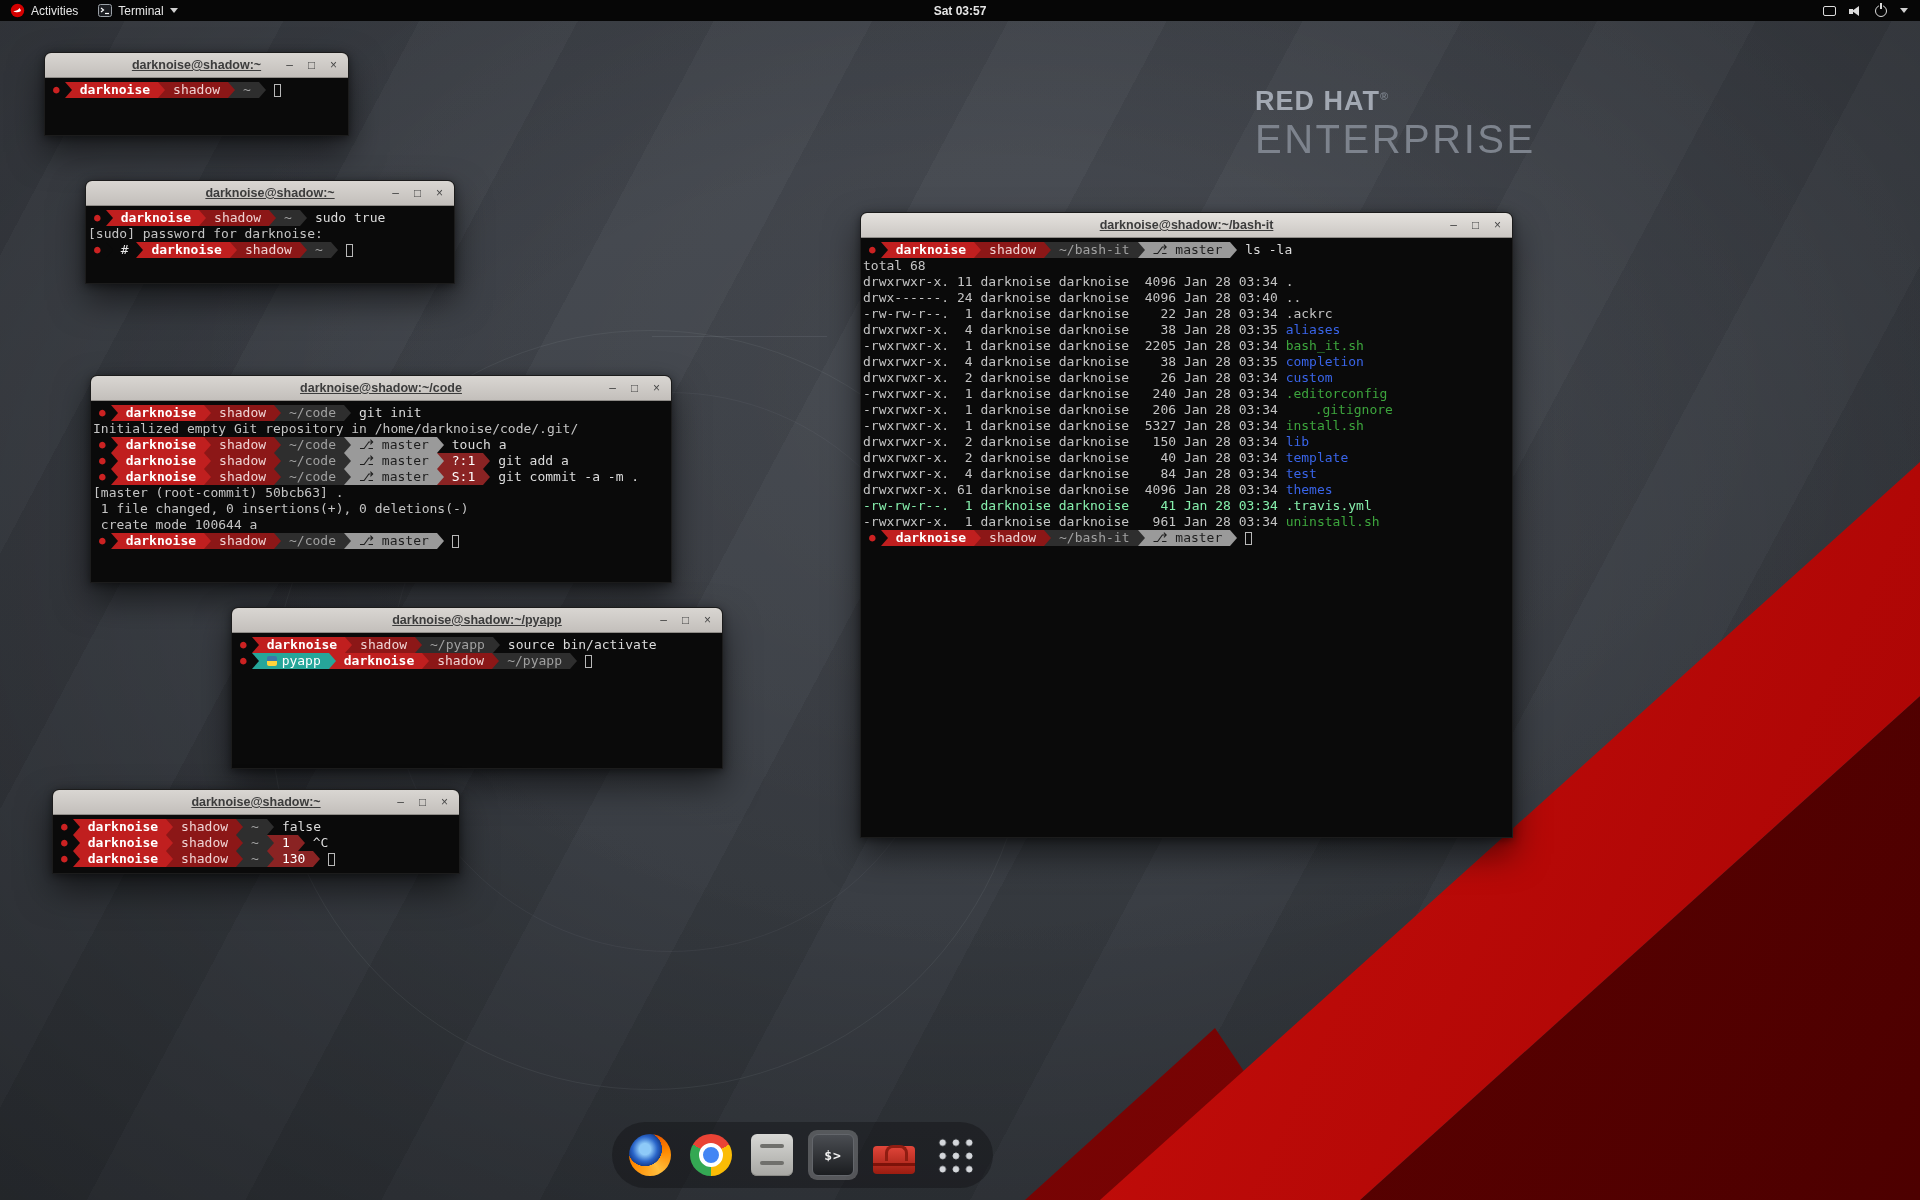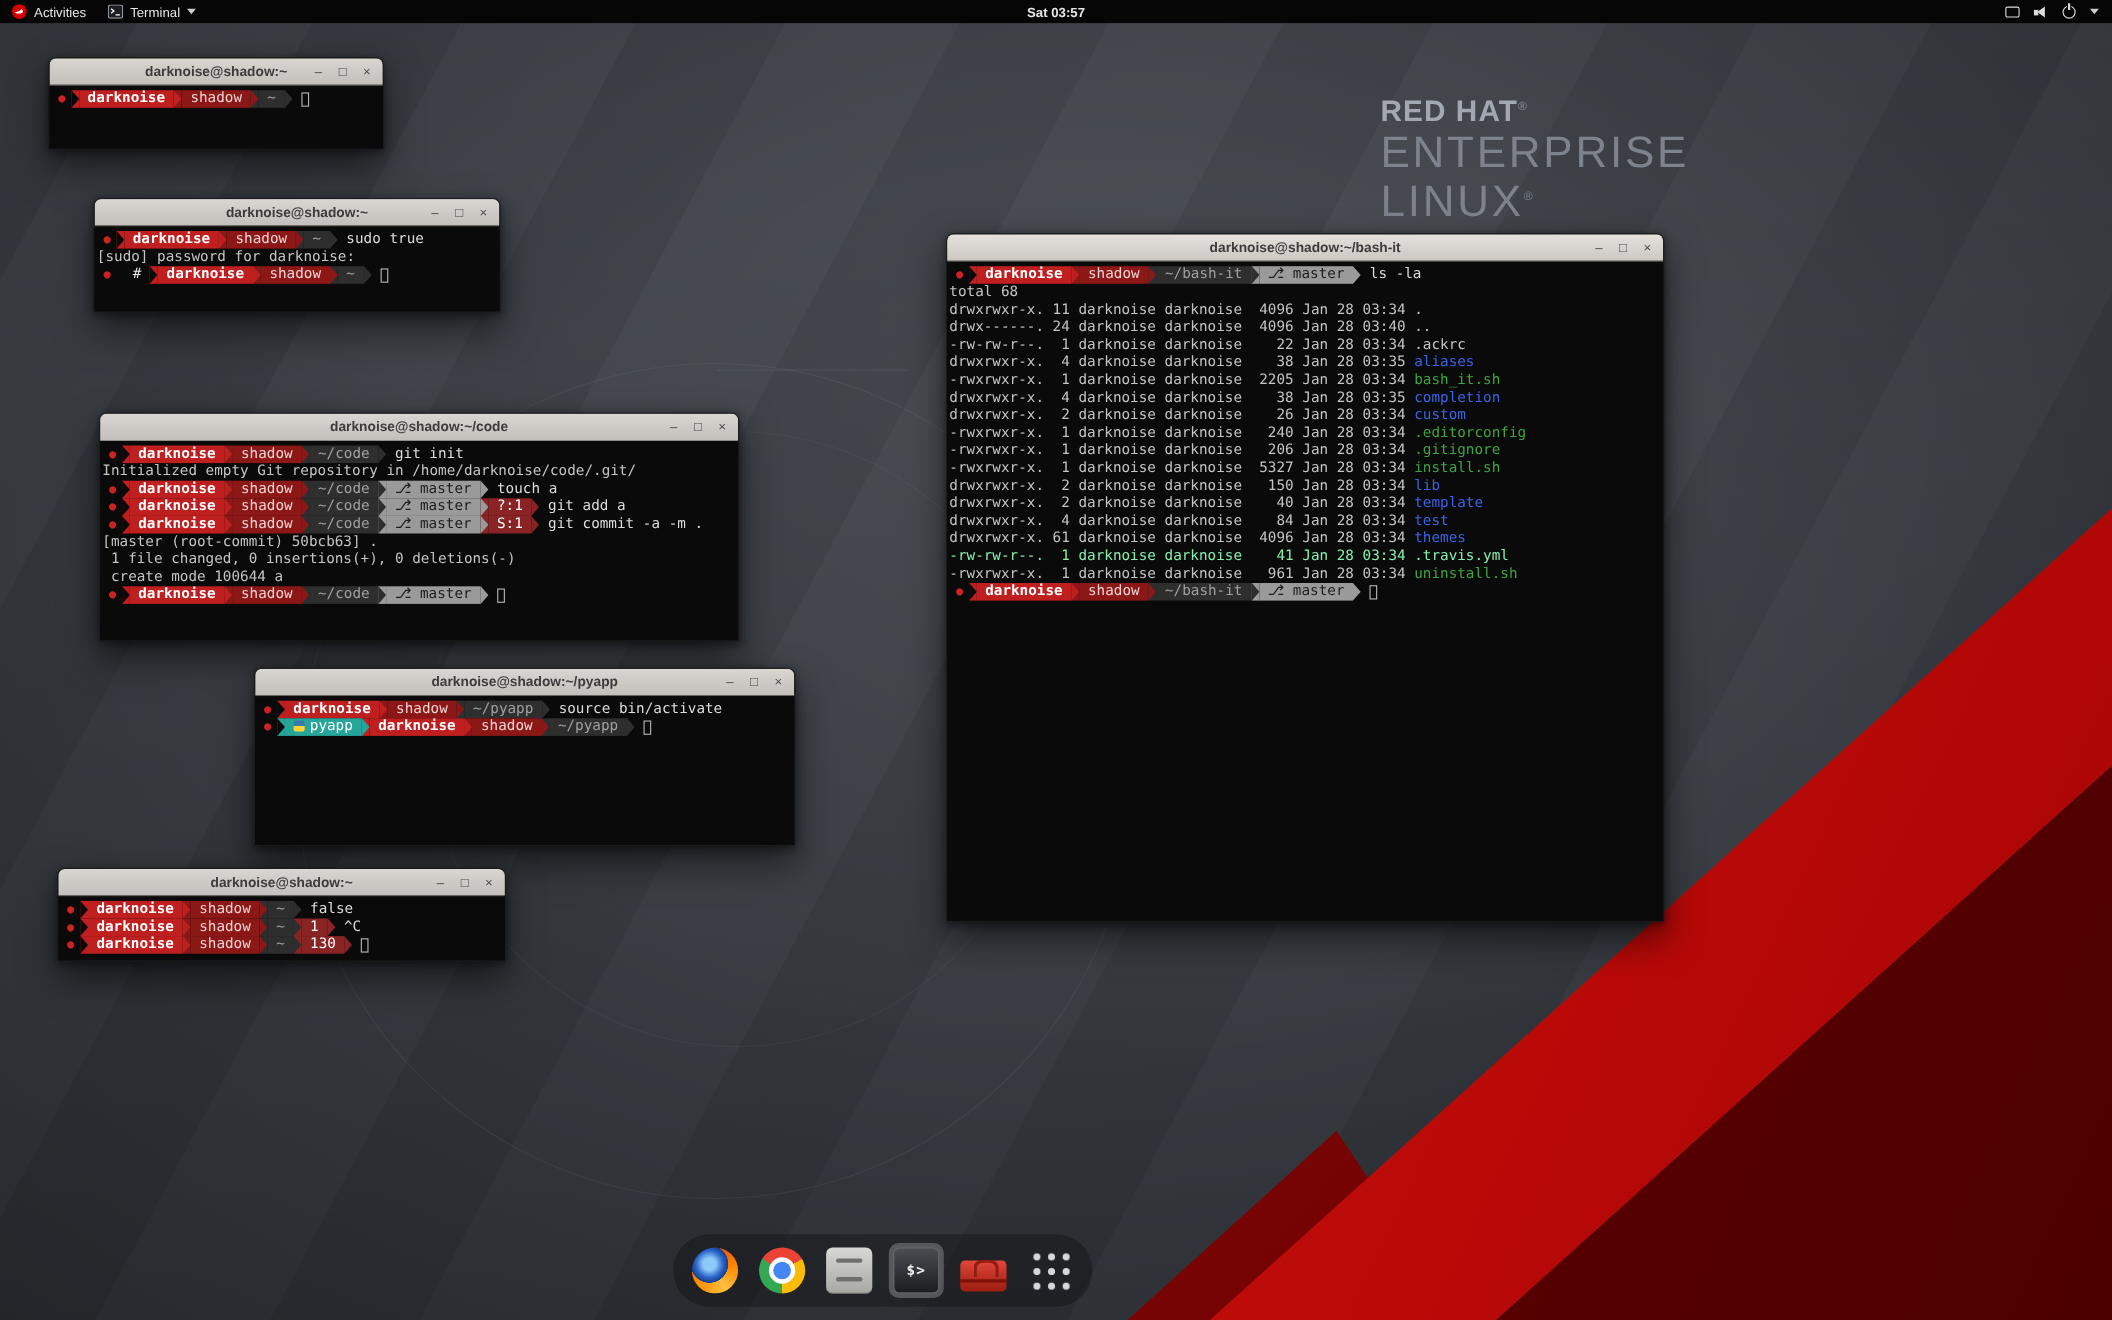--- a/index.html
+++ b/index.html
@@ -45,21 +45,21 @@
   .i-power::after { content:""; position:absolute; left:50%; top:-3px; transform:translateX(-50%); width:2px; height:6px; background:#dcdcdc; box-shadow:0 0 0 1px #060606; }
   .i-chevron { width:0; height:0; border-left:4px solid transparent; border-right:4px solid transparent; border-top:5px solid #cfcfcf; }
 
   
   #windows { position:absolute; inset:0; }
   .window { position:absolute; border-radius:7px 7px 0 0; background:#0a0a0a;
     box-shadow:0 16px 34px rgba(0,0,0,0.55), 0 2px 8px rgba(0,0,0,0.45); border:1px solid #1c1c1c; }
   .titlebar { height:25px; background:linear-gradient(#d9d6d2,#c3bfbb); border-bottom:1px solid #8f8c88;
     border-radius:6px 6px 0 0; position:relative; display:flex; align-items:center; }
   .focused .titlebar { background:linear-gradient(#e5e2de,#cbc7c3); }
-  .title { position:absolute; left:0; right:0; text-align:center; color:#3c3c3c; font-size:12.5px; font-weight:bold; pointer-events:none; }
+  .title { position:absolute; left:0; right:0; text-align:center; color:#3c3c3c; font-size:12.5px; font-weight:bold; pointer-events:none;text-decoration:underline; }
   .tb-btns { margin-left:auto; display:flex; gap:11px; padding-right:9px; position:relative; z-index:2; }
   .tb-btn { color:#474747; font-size:12px; line-height:25px; width:11px; text-align:center; }
   .term { position:absolute; top:25px; left:0; right:0; bottom:0; background:#0a0a0a; overflow:hidden;
     padding:4px 2px 0 2px; font:13px/16px "DejaVu Sans Mono",monospace; color:#c4c4c4; }
 
   .line { display:flex; align-items:stretch; height:16px; white-space:pre; }
   .line > * { flex:none; }
   .out { white-space:pre; height:16px; }
   .seg { display:block; height:16px; line-height:16px; padding:0 8px; }
   .seg-os { padding:0 5px 0 6px; font-size:11px; }
@@ -104,21 +104,20 @@
 <div id="wallpaper">
   <div class="arc" id="arc1"></div>
   <div class="arc" id="arc2"></div>
   <div id="hline"></div>
   <div class="ribbon" id="rb-sliver"></div>
   <div class="ribbon" id="rb-dark"></div>
   <div class="ribbon" id="rb-bright"></div>
   <div class="brand">
     <div class="b1"><span>RED HAT</span><sup>®</sup></div>
     <div class="b2">ENTERPRISE</div>
-    <div class="b3"><span>LINUX</span><sup>®</sup></div>
   </div>
 </div>
 
 <div id="windows">
     <div class="window" style="left: 44px; top: 52px; width: 305px; height: 84px; z-index: 11;">
       <div class="titlebar">
         <div class="title">darknoise@shadow:~</div>
         <div class="tb-btns">
           <span class="tb-btn">–</span>
           <span class="tb-btn">□</span>
@@ -207,21 +206,21 @@
         <div class="line"><span class="seg seg-os" style="background: rgb(10, 10, 10); color: rgb(204, 34, 34);">●</span><span class="parrow" style="border-left-color: rgb(10, 10, 10); background: rgb(192, 31, 31);"></span><span class="seg seg-user" style="background: rgb(192, 31, 31); color: rgb(255, 255, 255);">darknoise</span><span class="parrow" style="border-left-color: rgb(192, 31, 31); background: rgb(140, 23, 23);"></span><span class="seg seg-host" style="background: rgb(140, 23, 23); color: rgb(240, 212, 212);">shadow</span><span class="parrow" style="border-left-color: rgb(140, 23, 23); background: rgb(46, 46, 46);"></span><span class="seg seg-path" style="background: rgb(46, 46, 46); color: rgb(160, 160, 160);">~/bash-it</span><span class="parrow" style="border-left-color: rgb(46, 46, 46); background: rgb(154, 154, 154);"></span><span class="seg seg-git" style="background: rgb(154, 154, 154); color: rgb(29, 29, 29);">⎇ master</span><span class="parrow" style="border-left-color: rgb(154, 154, 154); background: transparent;"></span><span class="cmd">ls -la</span></div>
         <div class="out"><span style="color: rgb(196, 196, 196);">total 68</span></div>
         <div class="out"><span style="color: rgb(196, 196, 196);">drwxrwxr-x. 11 darknoise darknoise  4096 Jan 28 03:34 .</span></div>
         <div class="out"><span style="color: rgb(196, 196, 196);">drwx------. 24 darknoise darknoise  4096 Jan 28 03:40 ..</span></div>
         <div class="out"><span style="color: rgb(196, 196, 196);">-rw-rw-r--.  1 darknoise darknoise    22 Jan 28 03:34 .ackrc</span></div>
         <div class="out"><span style="color: rgb(196, 196, 196);">drwxrwxr-x.  4 darknoise darknoise    38 Jan 28 03:35 </span><span style="color: rgb(57, 100, 232);">aliases</span></div>
         <div class="out"><span style="color: rgb(196, 196, 196);">-rwxrwxr-x.  1 darknoise darknoise  2205 Jan 28 03:34 </span><span style="color: rgb(61, 165, 61);">bash_it.sh</span></div>
         <div class="out"><span style="color: rgb(196, 196, 196);">drwxrwxr-x.  4 darknoise darknoise    38 Jan 28 03:35 </span><span style="color: rgb(57, 100, 232);">completion</span></div>
         <div class="out"><span style="color: rgb(196, 196, 196);">drwxrwxr-x.  2 darknoise darknoise    26 Jan 28 03:34 </span><span style="color: rgb(57, 100, 232);">custom</span></div>
         <div class="out"><span style="color: rgb(196, 196, 196);">-rwxrwxr-x.  1 darknoise darknoise   240 Jan 28 03:34 </span><span style="color: rgb(61, 165, 61);">.editorconfig</span></div>
-        <div class="out"><span style="color: rgb(196, 196, 196);">-rwxrwxr-x.  1 darknoise darknoise   206 Jan 28 03:34 </span><span style="color: rgb(61, 165, 61);">.gitignore</span></div>
+        <div class="out"><span style="color: rgb(196, 196, 196);">-rwxrwxr-x.  1 darknoise darknoise   206 Jan 28 03:34 </span><span style="color: rgb(61, 165, 61); margin-left: 29px;">.gitignore</span></div>
         <div class="out"><span style="color: rgb(196, 196, 196);">-rwxrwxr-x.  1 darknoise darknoise  5327 Jan 28 03:34 </span><span style="color: rgb(61, 165, 61);">install.sh</span></div>
         <div class="out"><span style="color: rgb(196, 196, 196);">drwxrwxr-x.  2 darknoise darknoise   150 Jan 28 03:34 </span><span style="color: rgb(57, 100, 232);">lib</span></div>
         <div class="out"><span style="color: rgb(196, 196, 196);">drwxrwxr-x.  2 darknoise darknoise    40 Jan 28 03:34 </span><span style="color: rgb(57, 100, 232);">template</span></div>
         <div class="out"><span style="color: rgb(196, 196, 196);">drwxrwxr-x.  4 darknoise darknoise    84 Jan 28 03:34 </span><span style="color: rgb(57, 100, 232);">test</span></div>
         <div class="out"><span style="color: rgb(196, 196, 196);">drwxrwxr-x. 61 darknoise darknoise  4096 Jan 28 03:34 </span><span style="color: rgb(57, 100, 232);">themes</span></div>
         <div class="out"><span style="color: #86efac;">-rw-rw-r--.  1 darknoise darknoise    41 Jan 28 03:34 .travis.yml</span></div>
         <div class="out"><span style="color: rgb(196, 196, 196);">-rwxrwxr-x.  1 darknoise darknoise   961 Jan 28 03:34 </span><span style="color: rgb(61, 165, 61);">uninstall.sh</span></div>
         <div class="line"><span class="seg seg-os" style="background: rgb(10, 10, 10); color: rgb(204, 34, 34);">●</span><span class="parrow" style="border-left-color: rgb(10, 10, 10); background: rgb(192, 31, 31);"></span><span class="seg seg-user" style="background: rgb(192, 31, 31); color: rgb(255, 255, 255);">darknoise</span><span class="parrow" style="border-left-color: rgb(192, 31, 31); background: rgb(140, 23, 23);"></span><span class="seg seg-host" style="background: rgb(140, 23, 23); color: rgb(240, 212, 212);">shadow</span><span class="parrow" style="border-left-color: rgb(140, 23, 23); background: rgb(46, 46, 46);"></span><span class="seg seg-path" style="background: rgb(46, 46, 46); color: rgb(160, 160, 160);">~/bash-it</span><span class="parrow" style="border-left-color: rgb(46, 46, 46); background: rgb(154, 154, 154);"></span><span class="seg seg-git" style="background: rgb(154, 154, 154); color: rgb(29, 29, 29);">⎇ master</span><span class="parrow" style="border-left-color: rgb(154, 154, 154); background: transparent;"></span><span class="cursor"></span></div>
       </div>
     </div>

